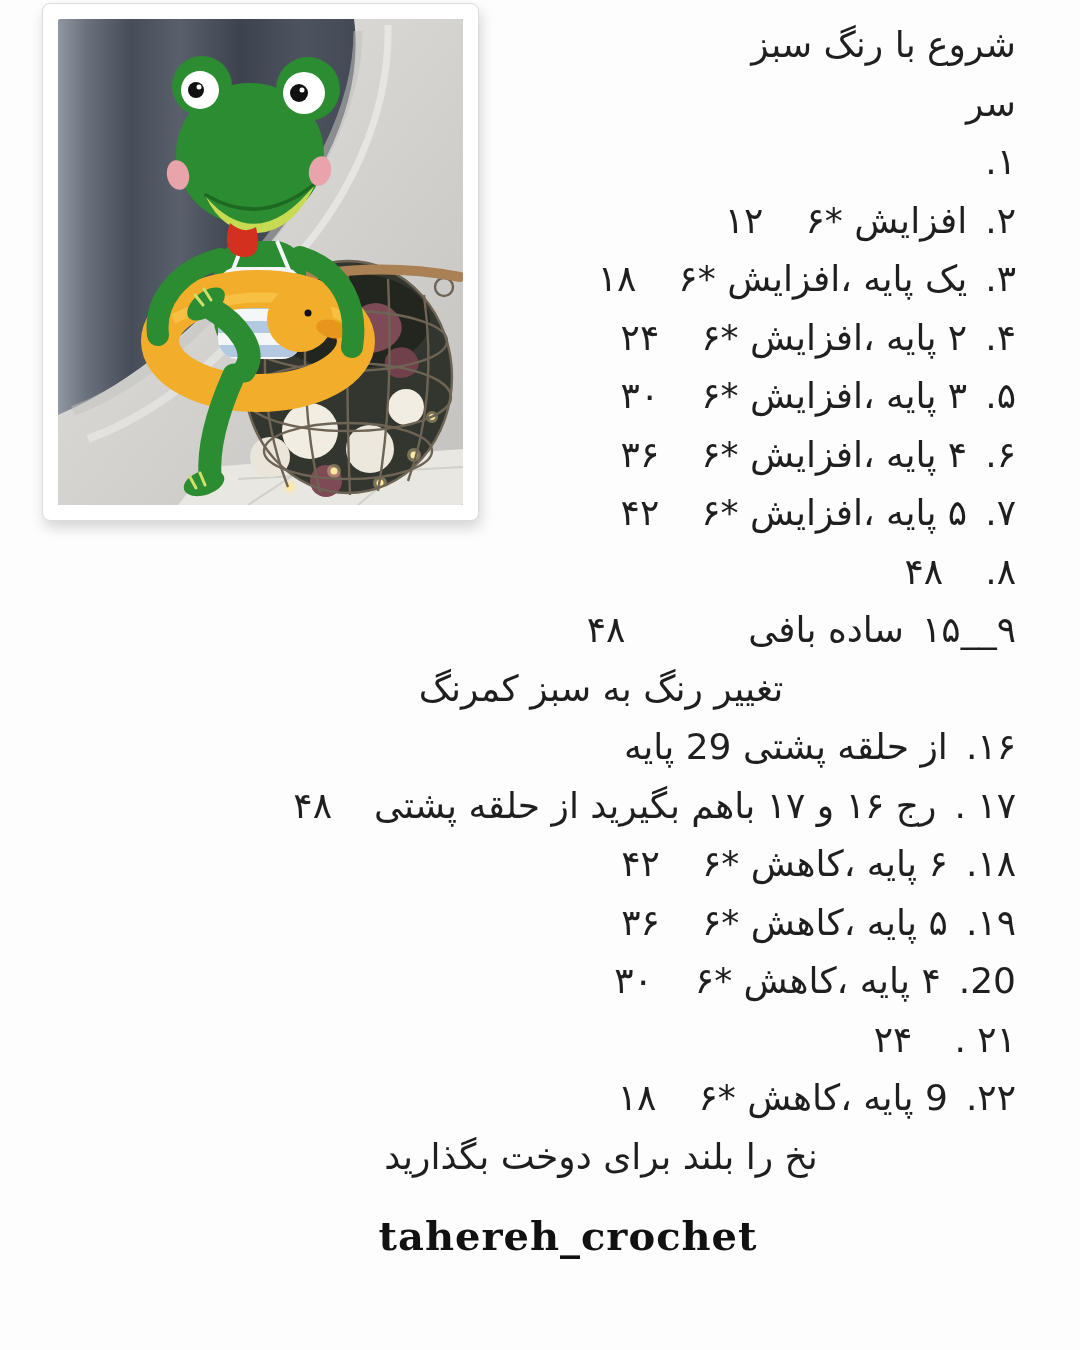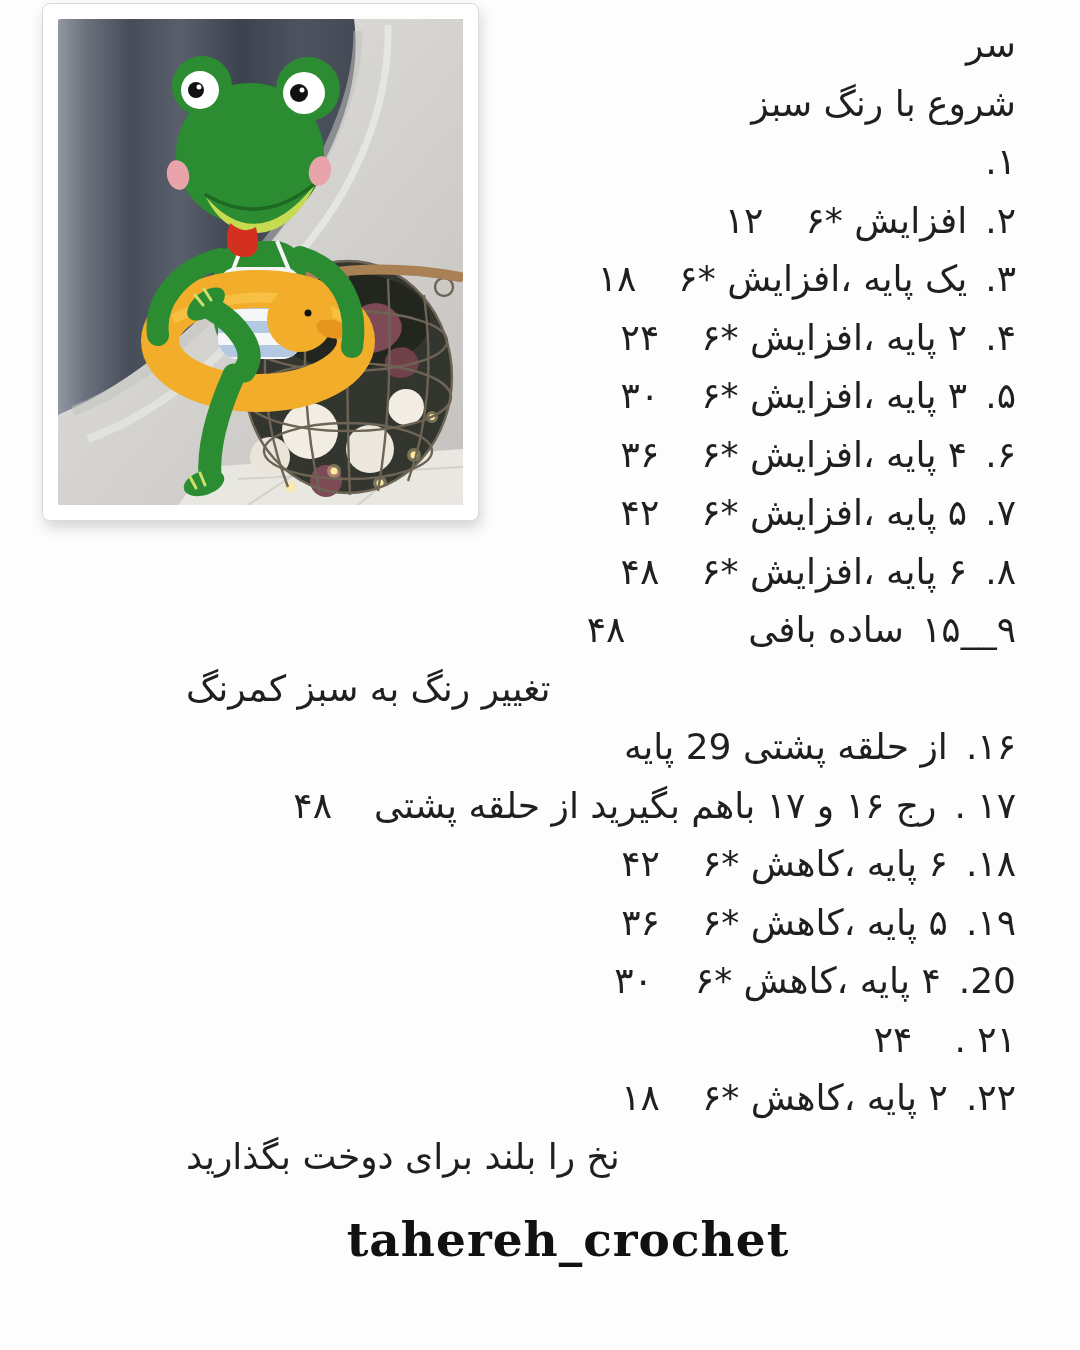--- a/index.html
+++ b/index.html
@@ -16,29 +16,29 @@
   .photo-frame svg{display:block;width:405px;height:486px;border-radius:2px;}
   
   .pattern{
     position:absolute;top:16px;right:64px;width:830px;
     direction:rtl;text-align:right;font-size:36px;line-height:58.5px;
   }
   .line{
     height:58.5px;display:flex;direction:rtl;align-items:center;
     justify-content:flex-start;gap:18px;white-space:nowrap;
   }
-  .line.center-note{display:block;text-align:left;}
+  .line.center-note{display:block;text-align:center;}
   .count{margin-left:0;margin-right:24px;}
   .wide .count{margin-right:105px;}
   .title-line{height:58.5px;}
   
   .signature{
     position:absolute;top:1212px;left:0;width:1080px;text-align:center;
     padding-left:56px;box-sizing:border-box;
-    font-family:"DejaVu Serif",serif;font-weight:700;font-size:47px;
+    font-family:"DejaVu Serif",serif;font-weight:700;font-size:40px;
     letter-spacing:1px;color:#111111;direction:ltr;
   }
 </style>
 </head>
 <body>
 
 <div class="page">
 
   <div class="photo-frame">
     <svg viewBox="0 0 405 486">
@@ -174,22 +174,22 @@
           <path d="M 137,276 l 8,10 M 146,270 l 7,11" stroke="#cfe06a" stroke-width="3" stroke-linecap="round"></path>
           <path d="M 176,356 C 158,396 150,430 152,458" stroke="#2c8c31" stroke-width="23" stroke-linecap="round" fill="none"></path>
           <ellipse cx="146" cy="464" rx="21" ry="12" fill="#2c8c31" transform="rotate(-18 146 464)"></ellipse>
           <path d="M 132,458 l 6,11 M 142,454 l 5,12" stroke="#cfe06a" stroke-width="3" stroke-linecap="round"></path>
         </g>
       </g>
     </svg>
   </div>
 
   <div class="pattern">
+    <div class="title-line">شروع با رنگ سبز</div>
     <div class="title-line">سر</div>
-    <div class="title-line">شروع با رنگ سبز</div>
 
     <div class="line">
       <span class="num">۱.</span>
       <span class="count"></span>
     </div>
     <div class="line">
       <span class="num">۲.</span>
       <span class="txt">افزایش *۶</span>
       <span class="count">۱۲</span>
     </div>
@@ -213,21 +213,20 @@
       <span class="txt">۴ پایه ،افزایش *۶</span>
       <span class="count">۳۶</span>
     </div>
     <div class="line">
       <span class="num">۷.</span>
       <span class="txt">۵ پایه ،افزایش *۶</span>
       <span class="count">۴۲</span>
     </div>
     <div class="line">
       <span class="num">۸.</span>
-      <span class="txt">۶ پایه ،افزایش *۶</span>
       <span class="count">۴۸</span>
     </div>
     <div class="line wide">
       <span class="num">۹__۱۵</span>
       <span class="txt">ساده بافی</span>
       <span class="count">۴۸</span>
     </div>
     <div class="line center-note">تغییر رنگ به سبز کمرنگ</div>
     <div class="line">
       <span class="num">۱۶.</span>
@@ -253,21 +252,21 @@
       <span class="num">20.</span>
       <span class="txt">۴ پایه ،کاهش *۶</span>
       <span class="count">۳۰</span>
     </div>
     <div class="line">
       <span class="num">۲۱ .</span>
       <span class="count">۲۴</span>
     </div>
     <div class="line">
       <span class="num">۲۲.</span>
-      <span class="txt">۲ پایه ،کاهش *۶</span>
+      <span class="txt">9 پایه ،کاهش *۶</span>
       <span class="count">۱۸</span>
     </div>
     <div class="line center-note">نخ را بلند برای دوخت بگذارید</div>
   </div>
 
   <div class="signature">tahereh_crochet</div>
 
 </div>
 
 </body></html>

